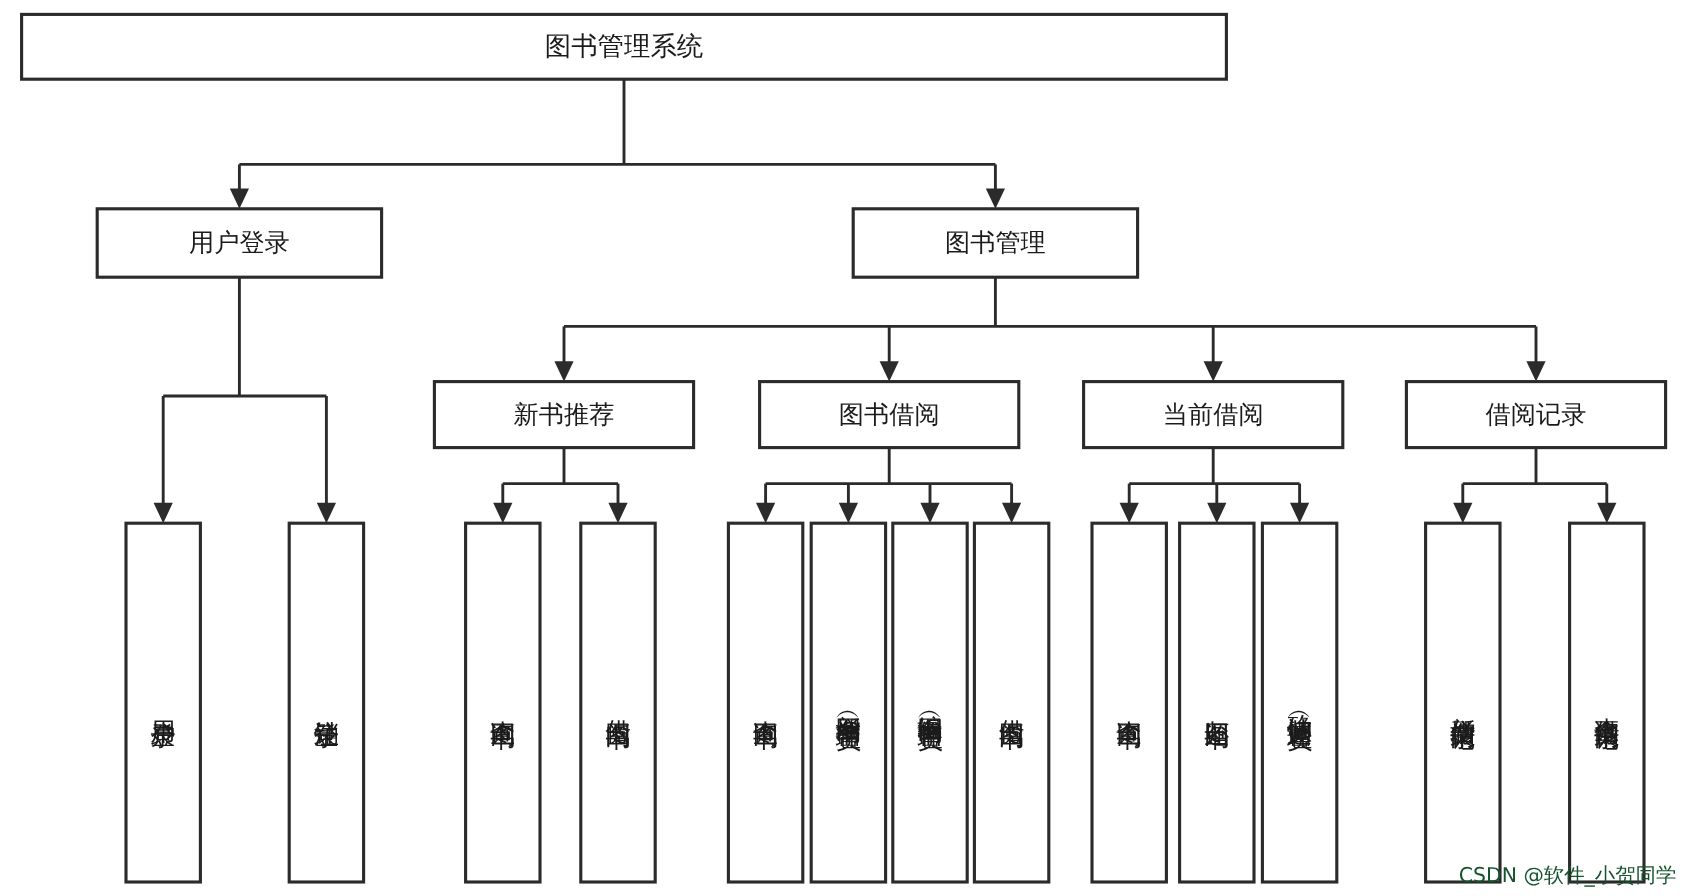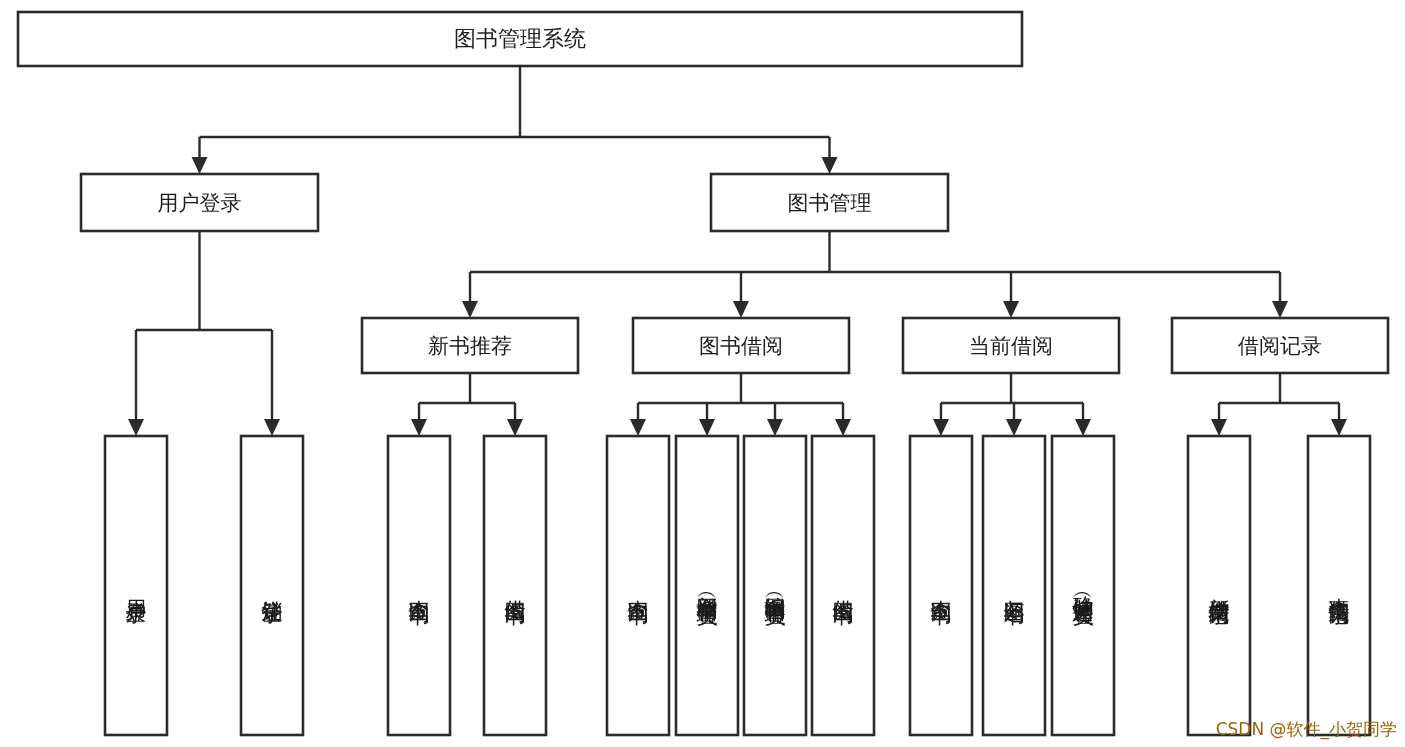--- a/index.html
+++ b/index.html
@@ -68,21 +68,21 @@
   }
   .arrow-head {
     fill: #2b2b2b;
     stroke: none;
   }
   #watermark {
     position: absolute;
     right: 8px;
     bottom: 6px;
     font-size: 17px;
-    color: #a16207;
+    color: #14532d;
     font-family: "DejaVu Sans", "Liberation Sans", sans-serif;
     user-select: none;
     white-space: nowrap;
   }
 </style>
 </head>
 <body>
 
 <div id="diagram-root">
 

